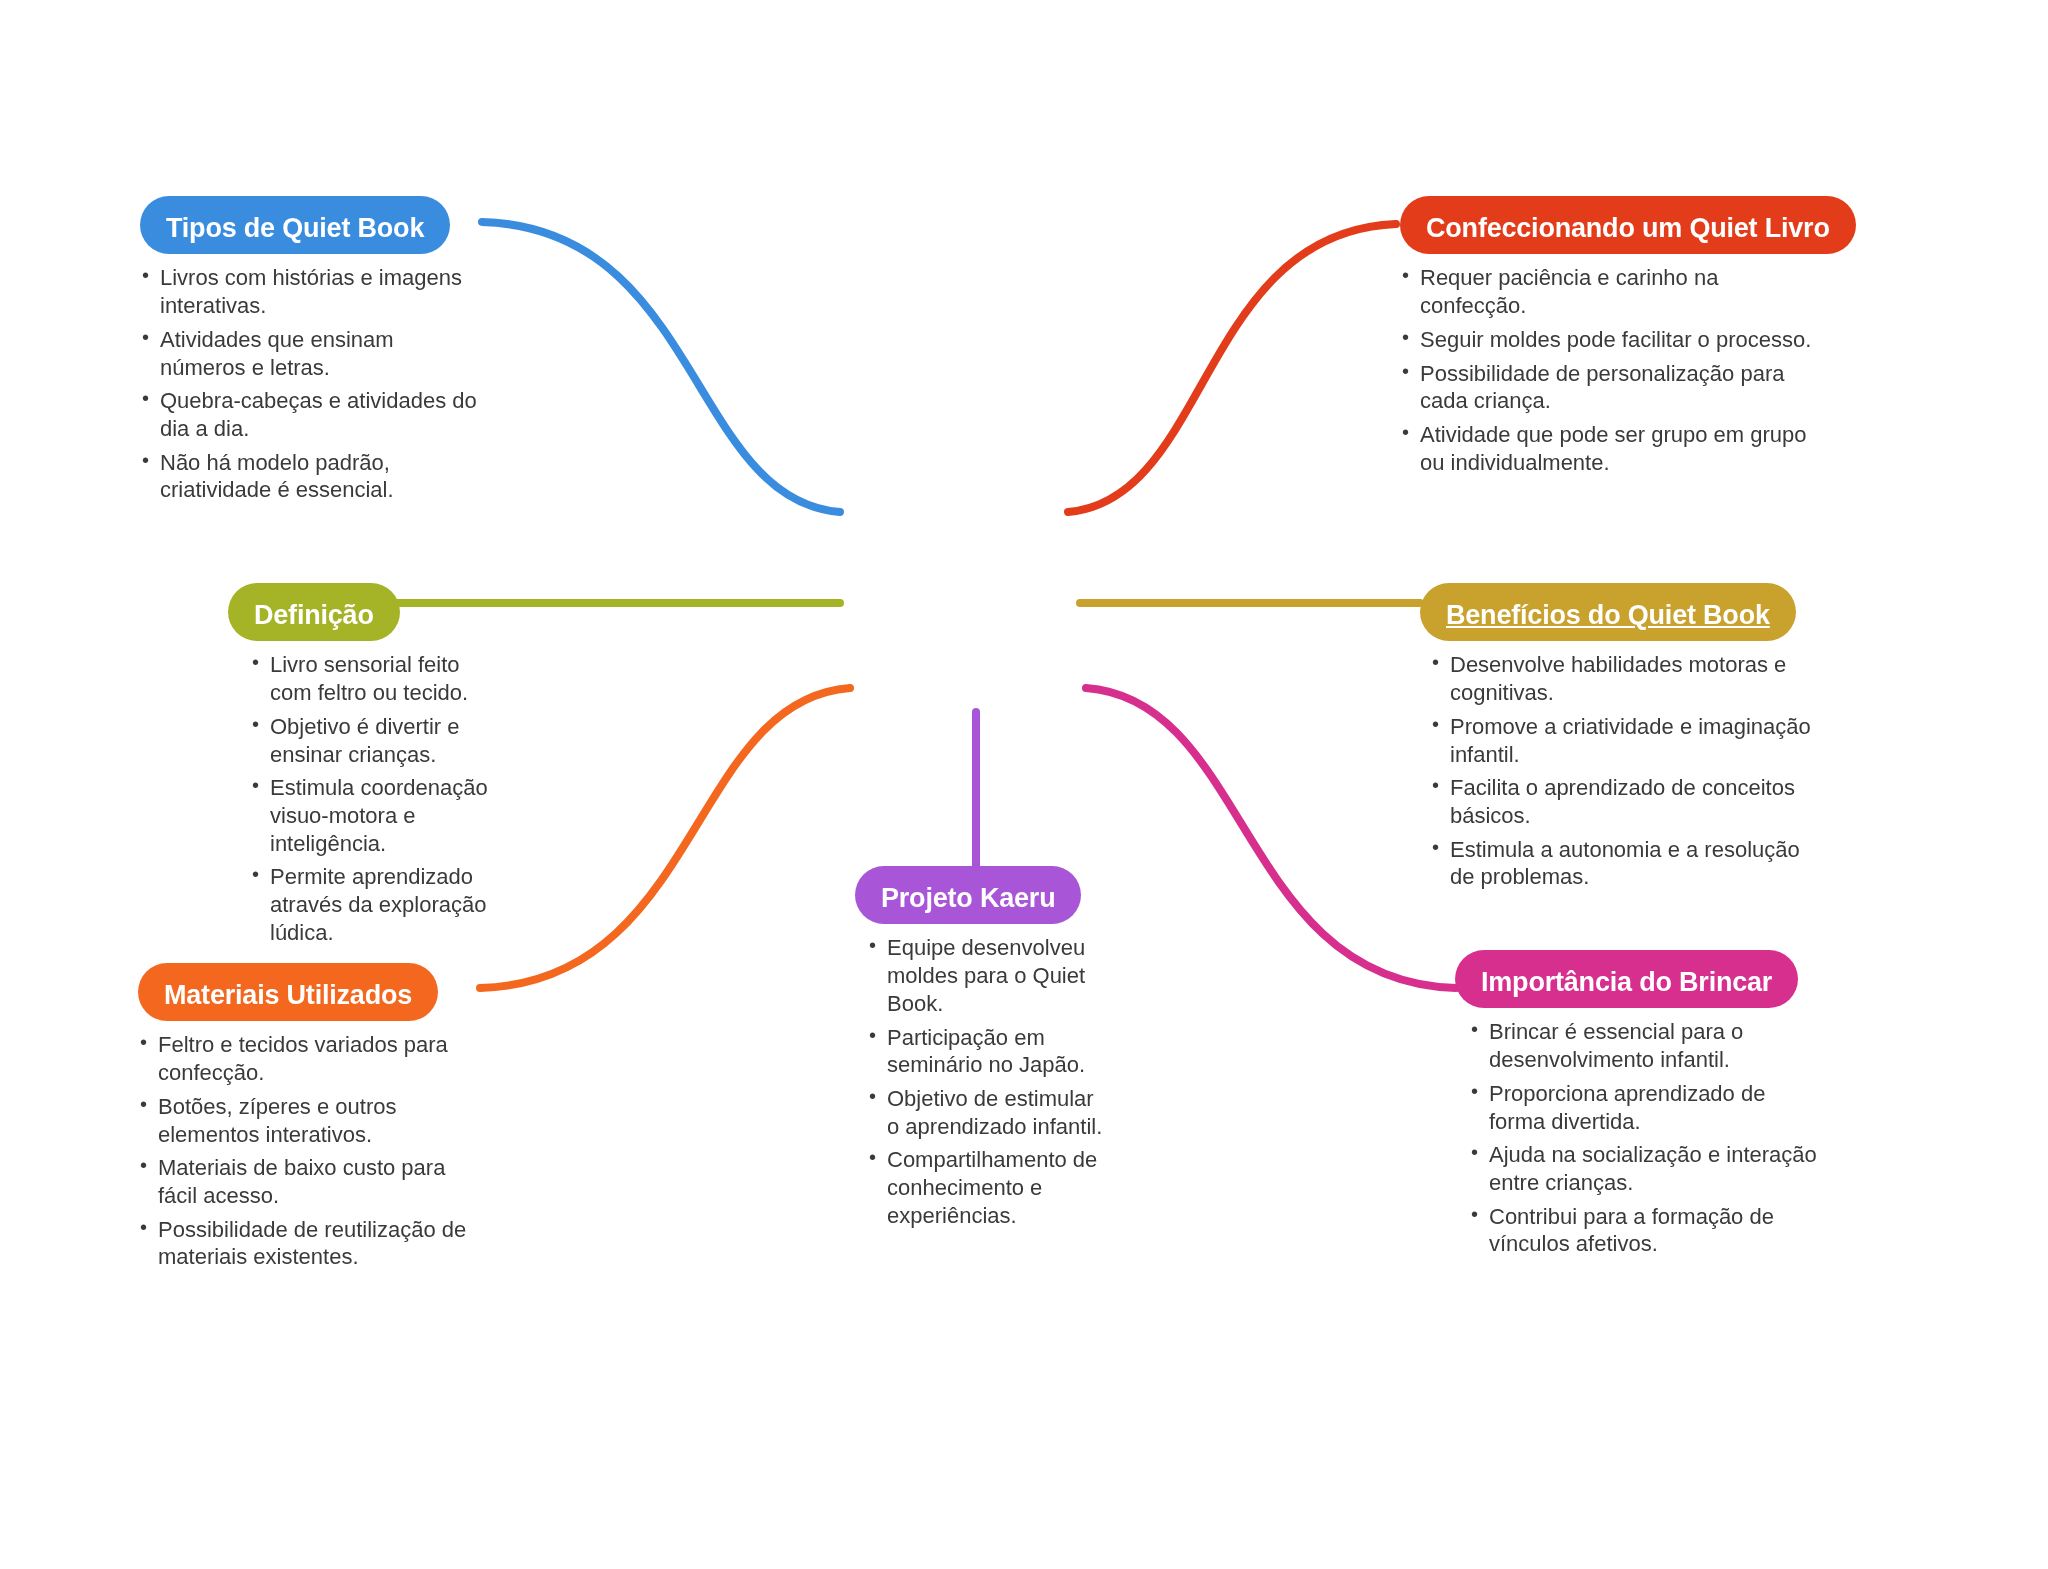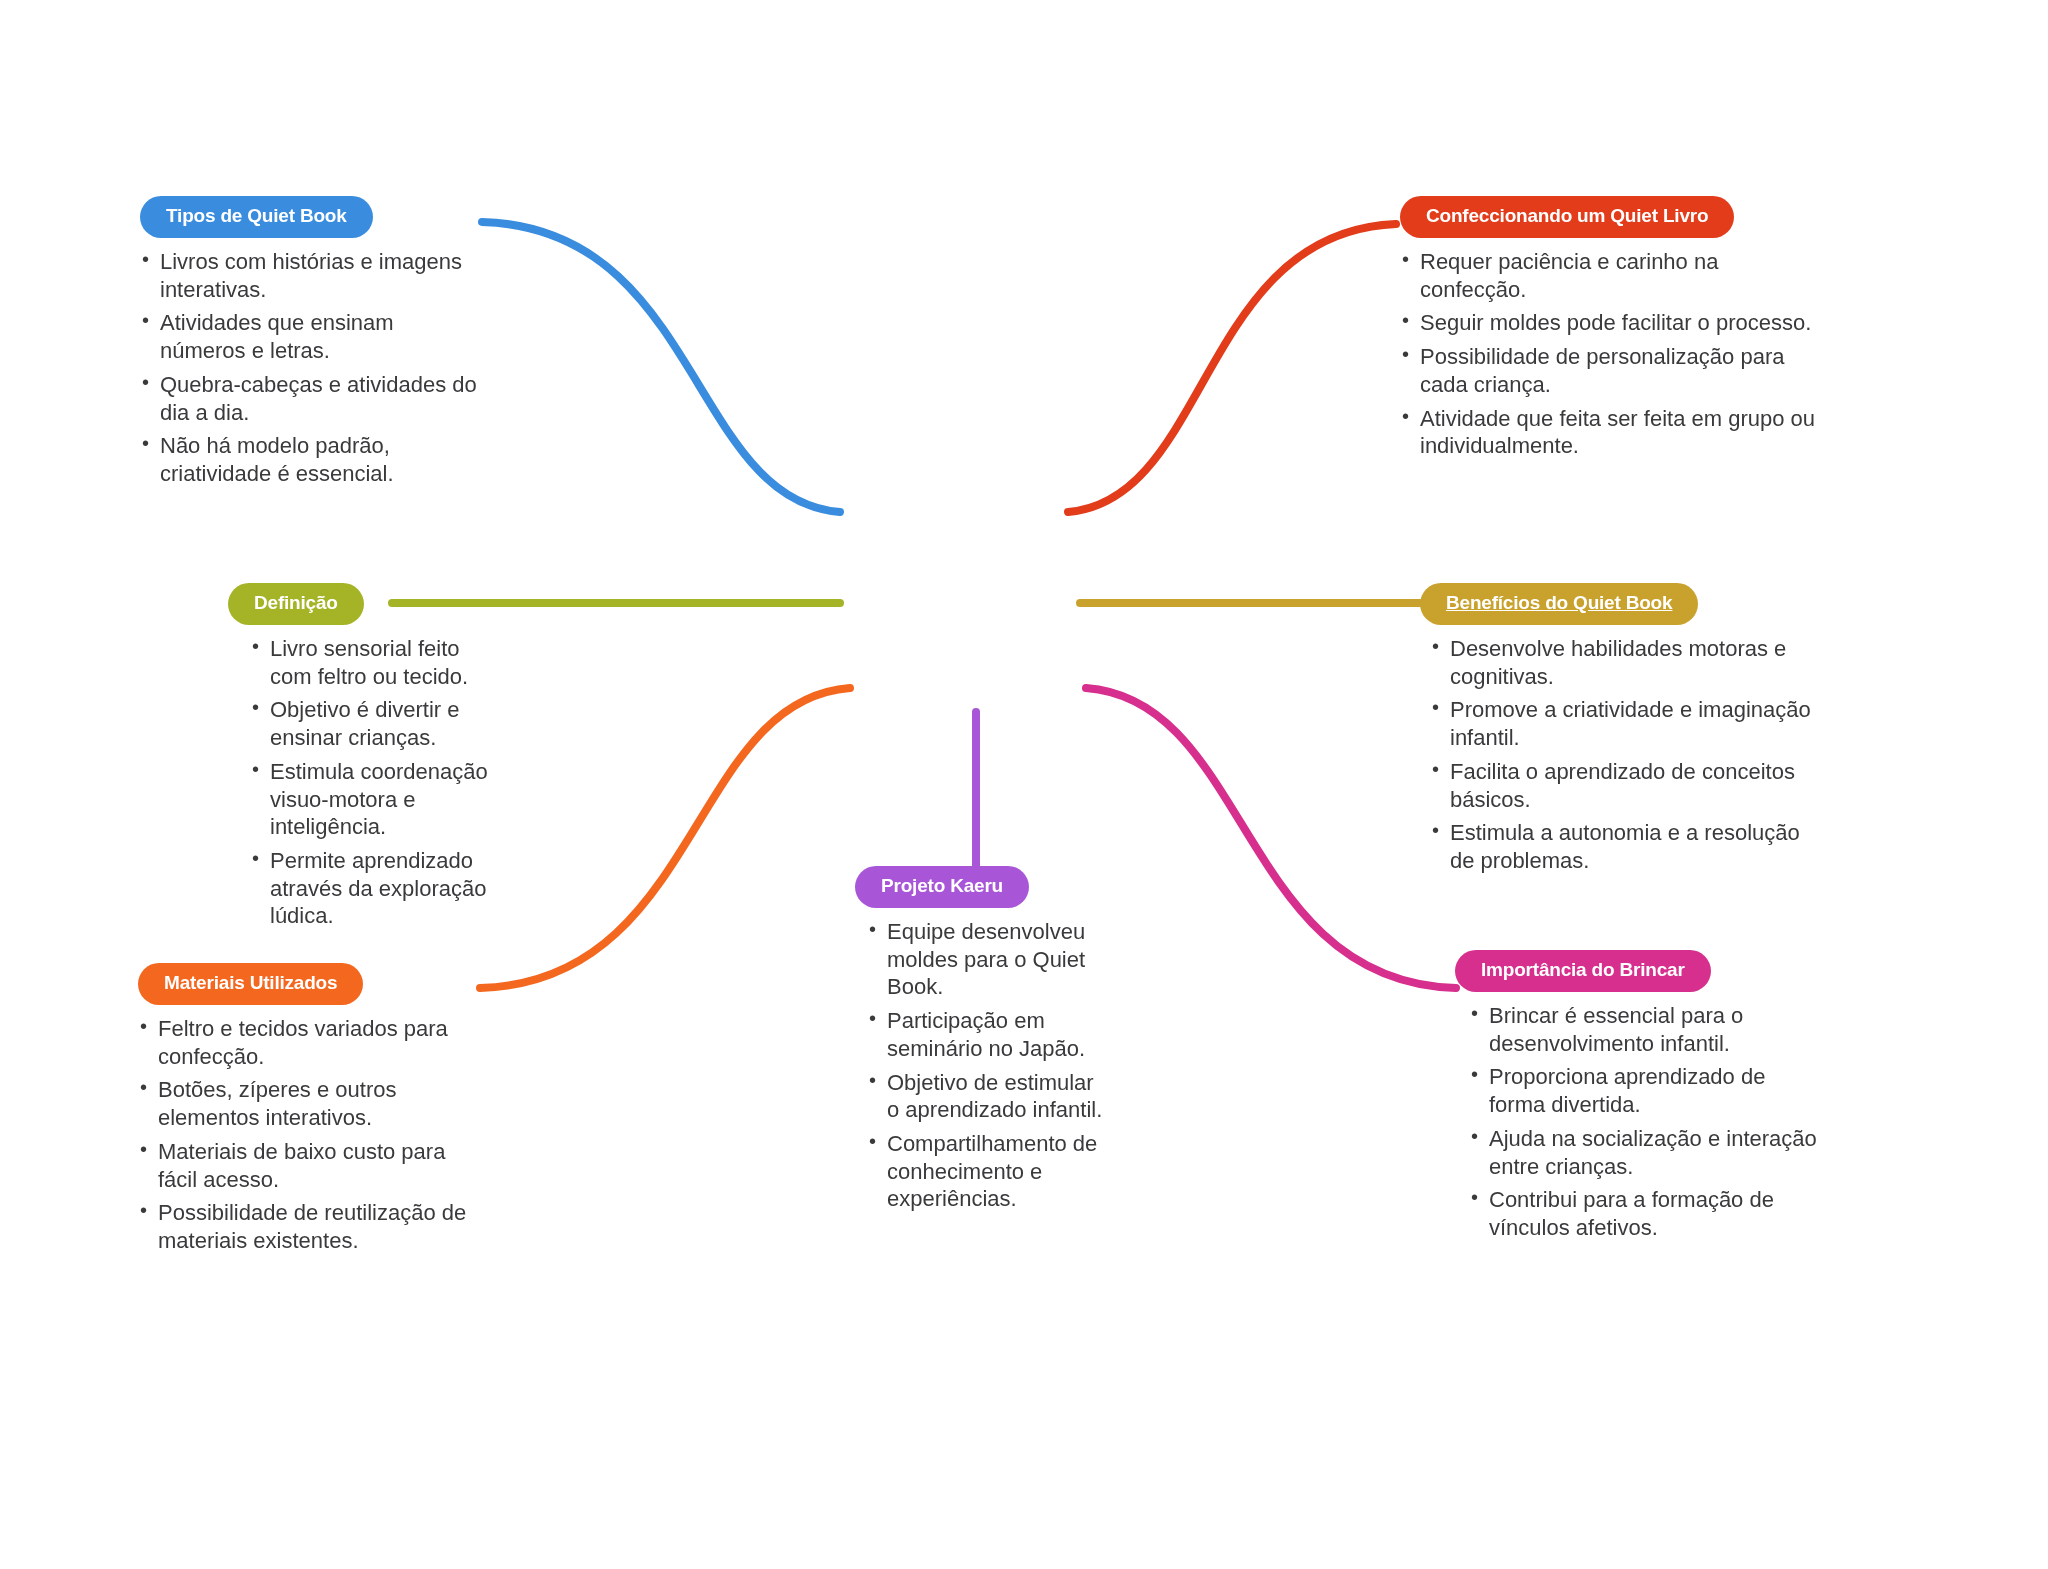--- a/index.html
+++ b/index.html
@@ -51,23 +51,23 @@
 
   
   .branch {
     position: absolute;
   }
   .pill {
     display: inline-block;
     border-radius: 999px;
     color: #ffffff;
     font-weight: 700;
-    font-size: 19px;
+    font-size: 27px;
     letter-spacing: -0.2px;
-    padding: 10px 26px 12px 26px;
+    padding: 18px 26px 12px 26px;
     white-space: nowrap;
     line-height: 1.05;
   }
   .bullets {
     list-style: none;
     margin: 10px 0 0 0;
     padding: 0;
   }
   .bullets li {
     position: relative;
@@ -118,21 +118,21 @@
       <li>Não há modelo padrão, criatividade é essencial.</li>
     </ul>
   </div>
 
   <div class="branch" style="left:1400px; top:196px; width:420px;">
     <div class="pill" style="background:#e23c1b;">Confeccionando um Quiet Livro</div>
     <ul class="bullets">
       <li>Requer paciência e carinho na confecção.</li>
       <li>Seguir moldes pode facilitar o processo.</li>
       <li>Possibilidade de personalização para cada criança.</li>
-      <li>Atividade que feita ser feita em grupo ou individualmente.</li>
+      <li>Atividade que pode ser grupo em grupo ou individualmente.</li>
     </ul>
   </div>
 
   <div class="branch" style="left:228px; top:583px; width:270px;">
     <div class="pill" style="background:#a5b427;">Definição</div>
     <ul class="bullets" style="margin-left:22px;">
       <li>Livro sensorial feito com feltro ou tecido.</li>
       <li>Objetivo é divertir e ensinar crianças.</li>
       <li>Estimula coordenação visuo-motora e inteligência.</li>
       <li>Permite aprendizado através da exploração lúdica.</li>

